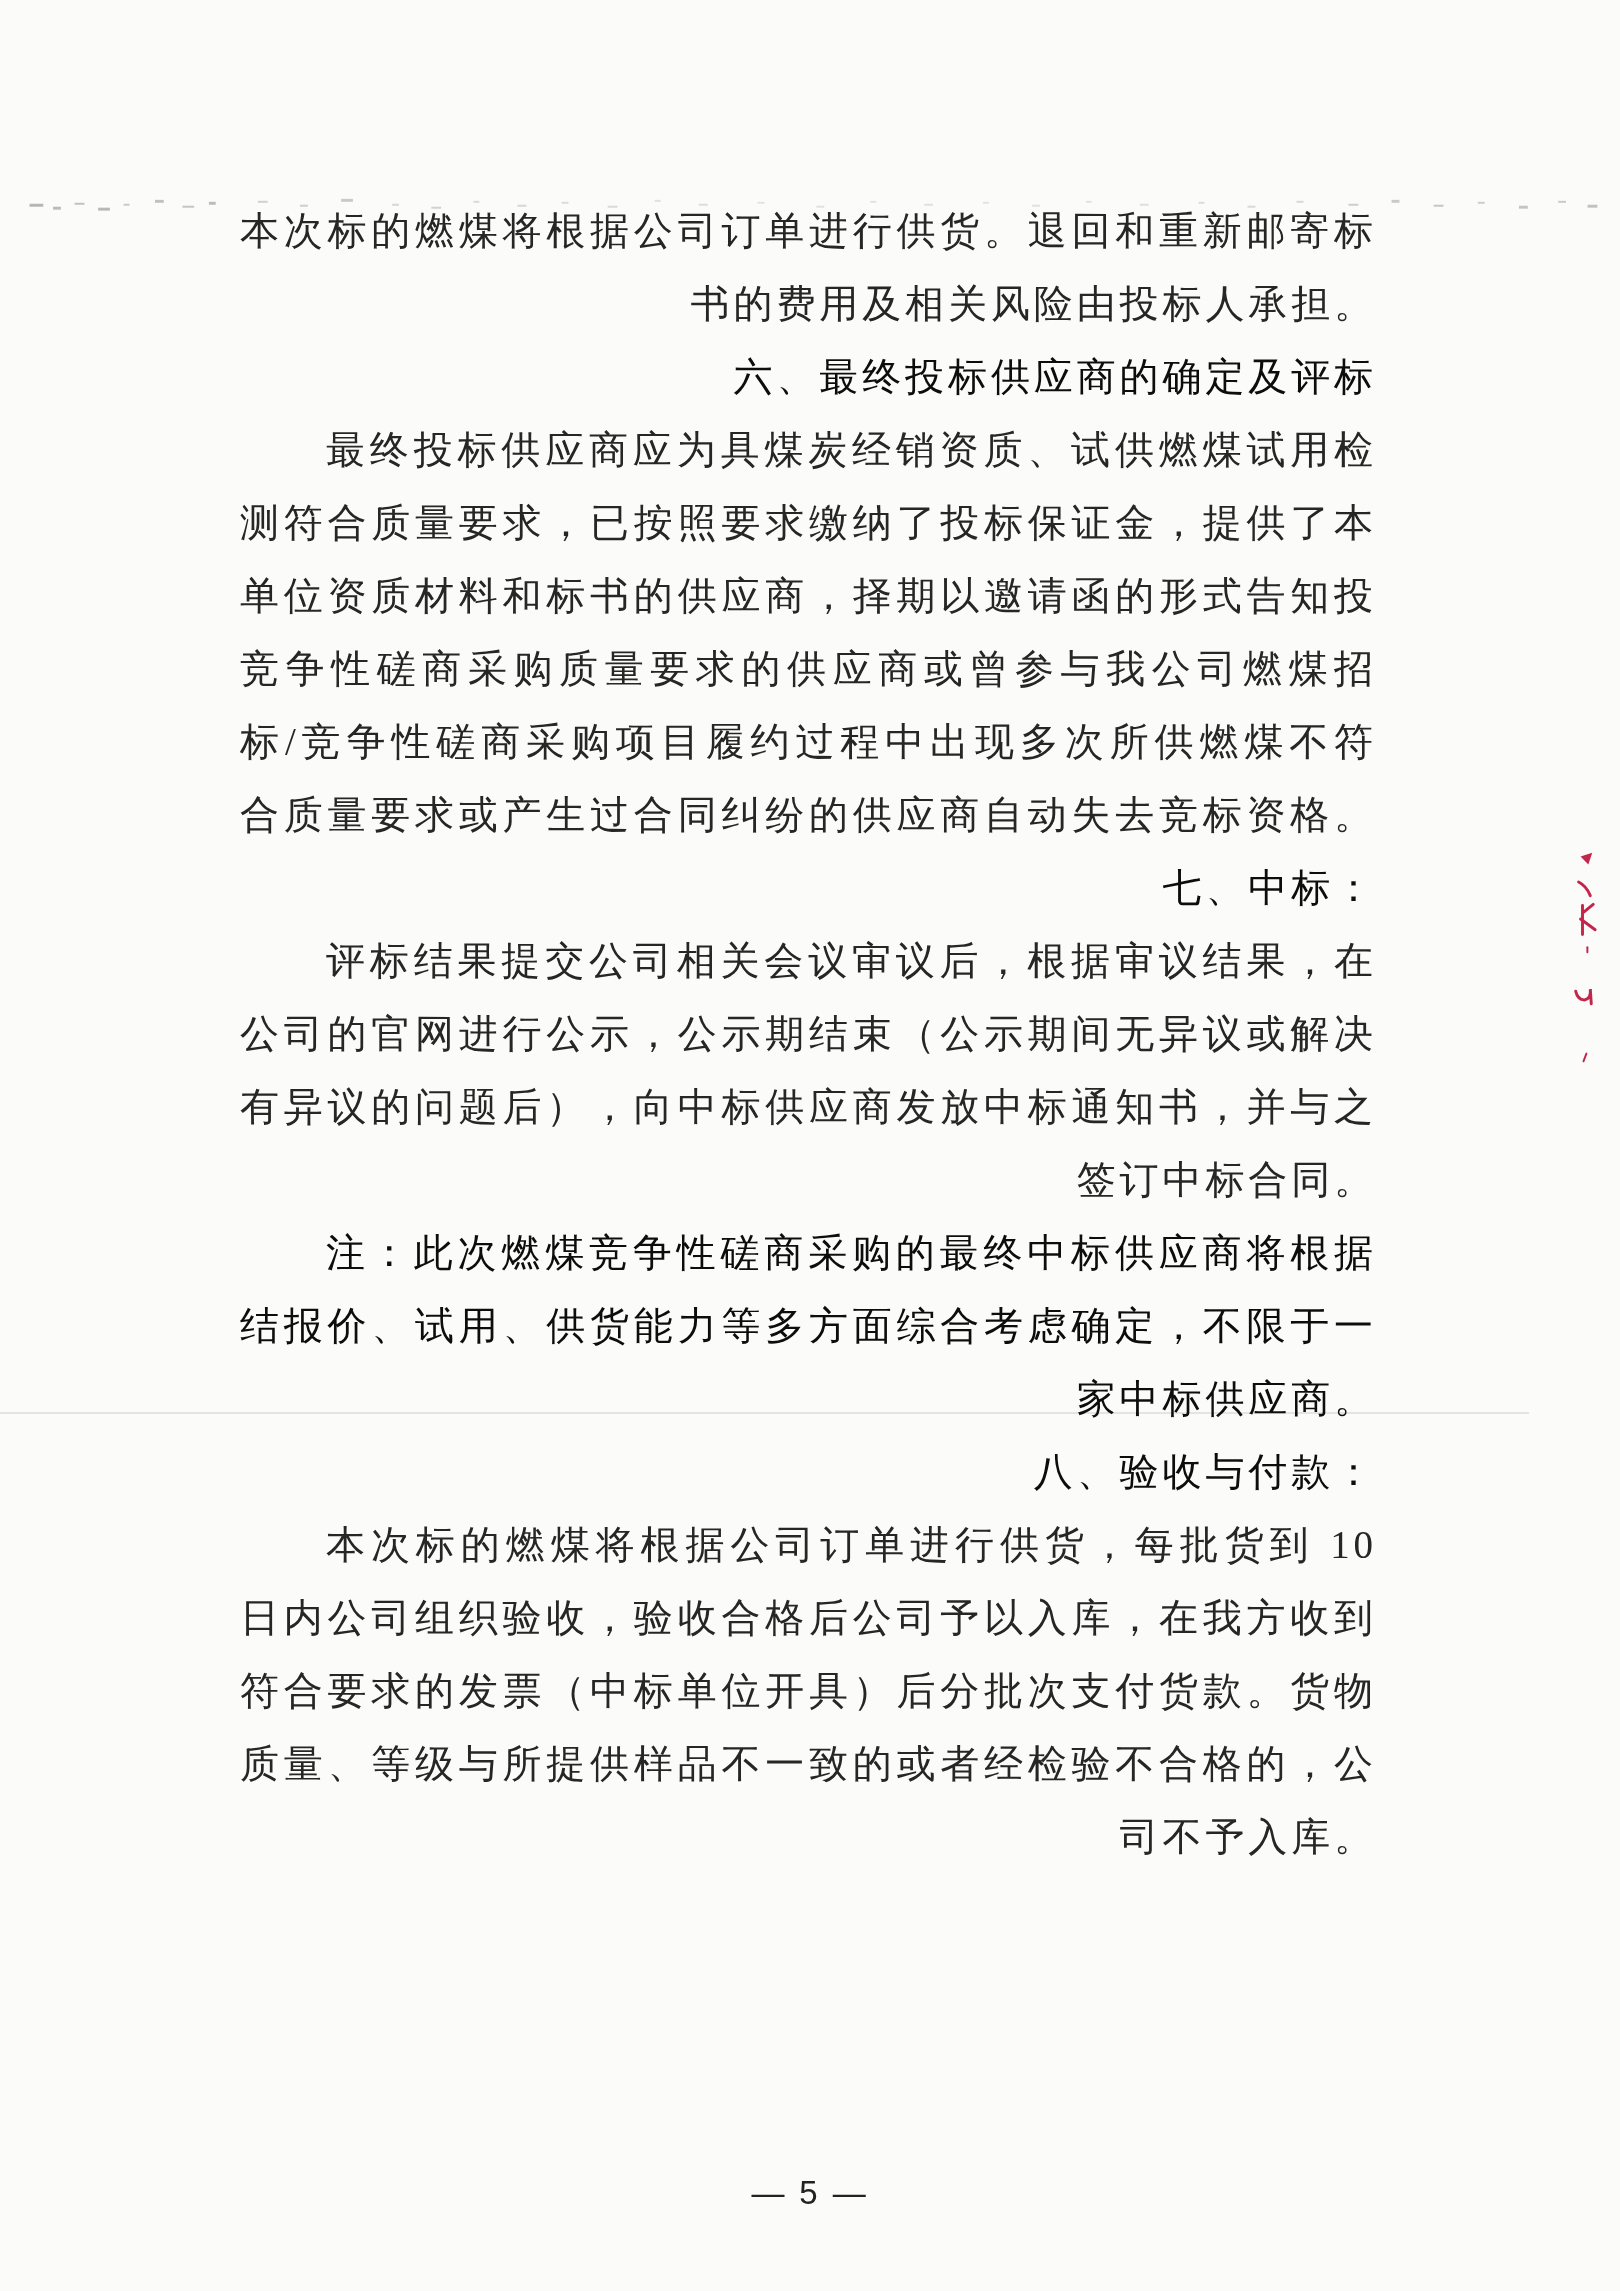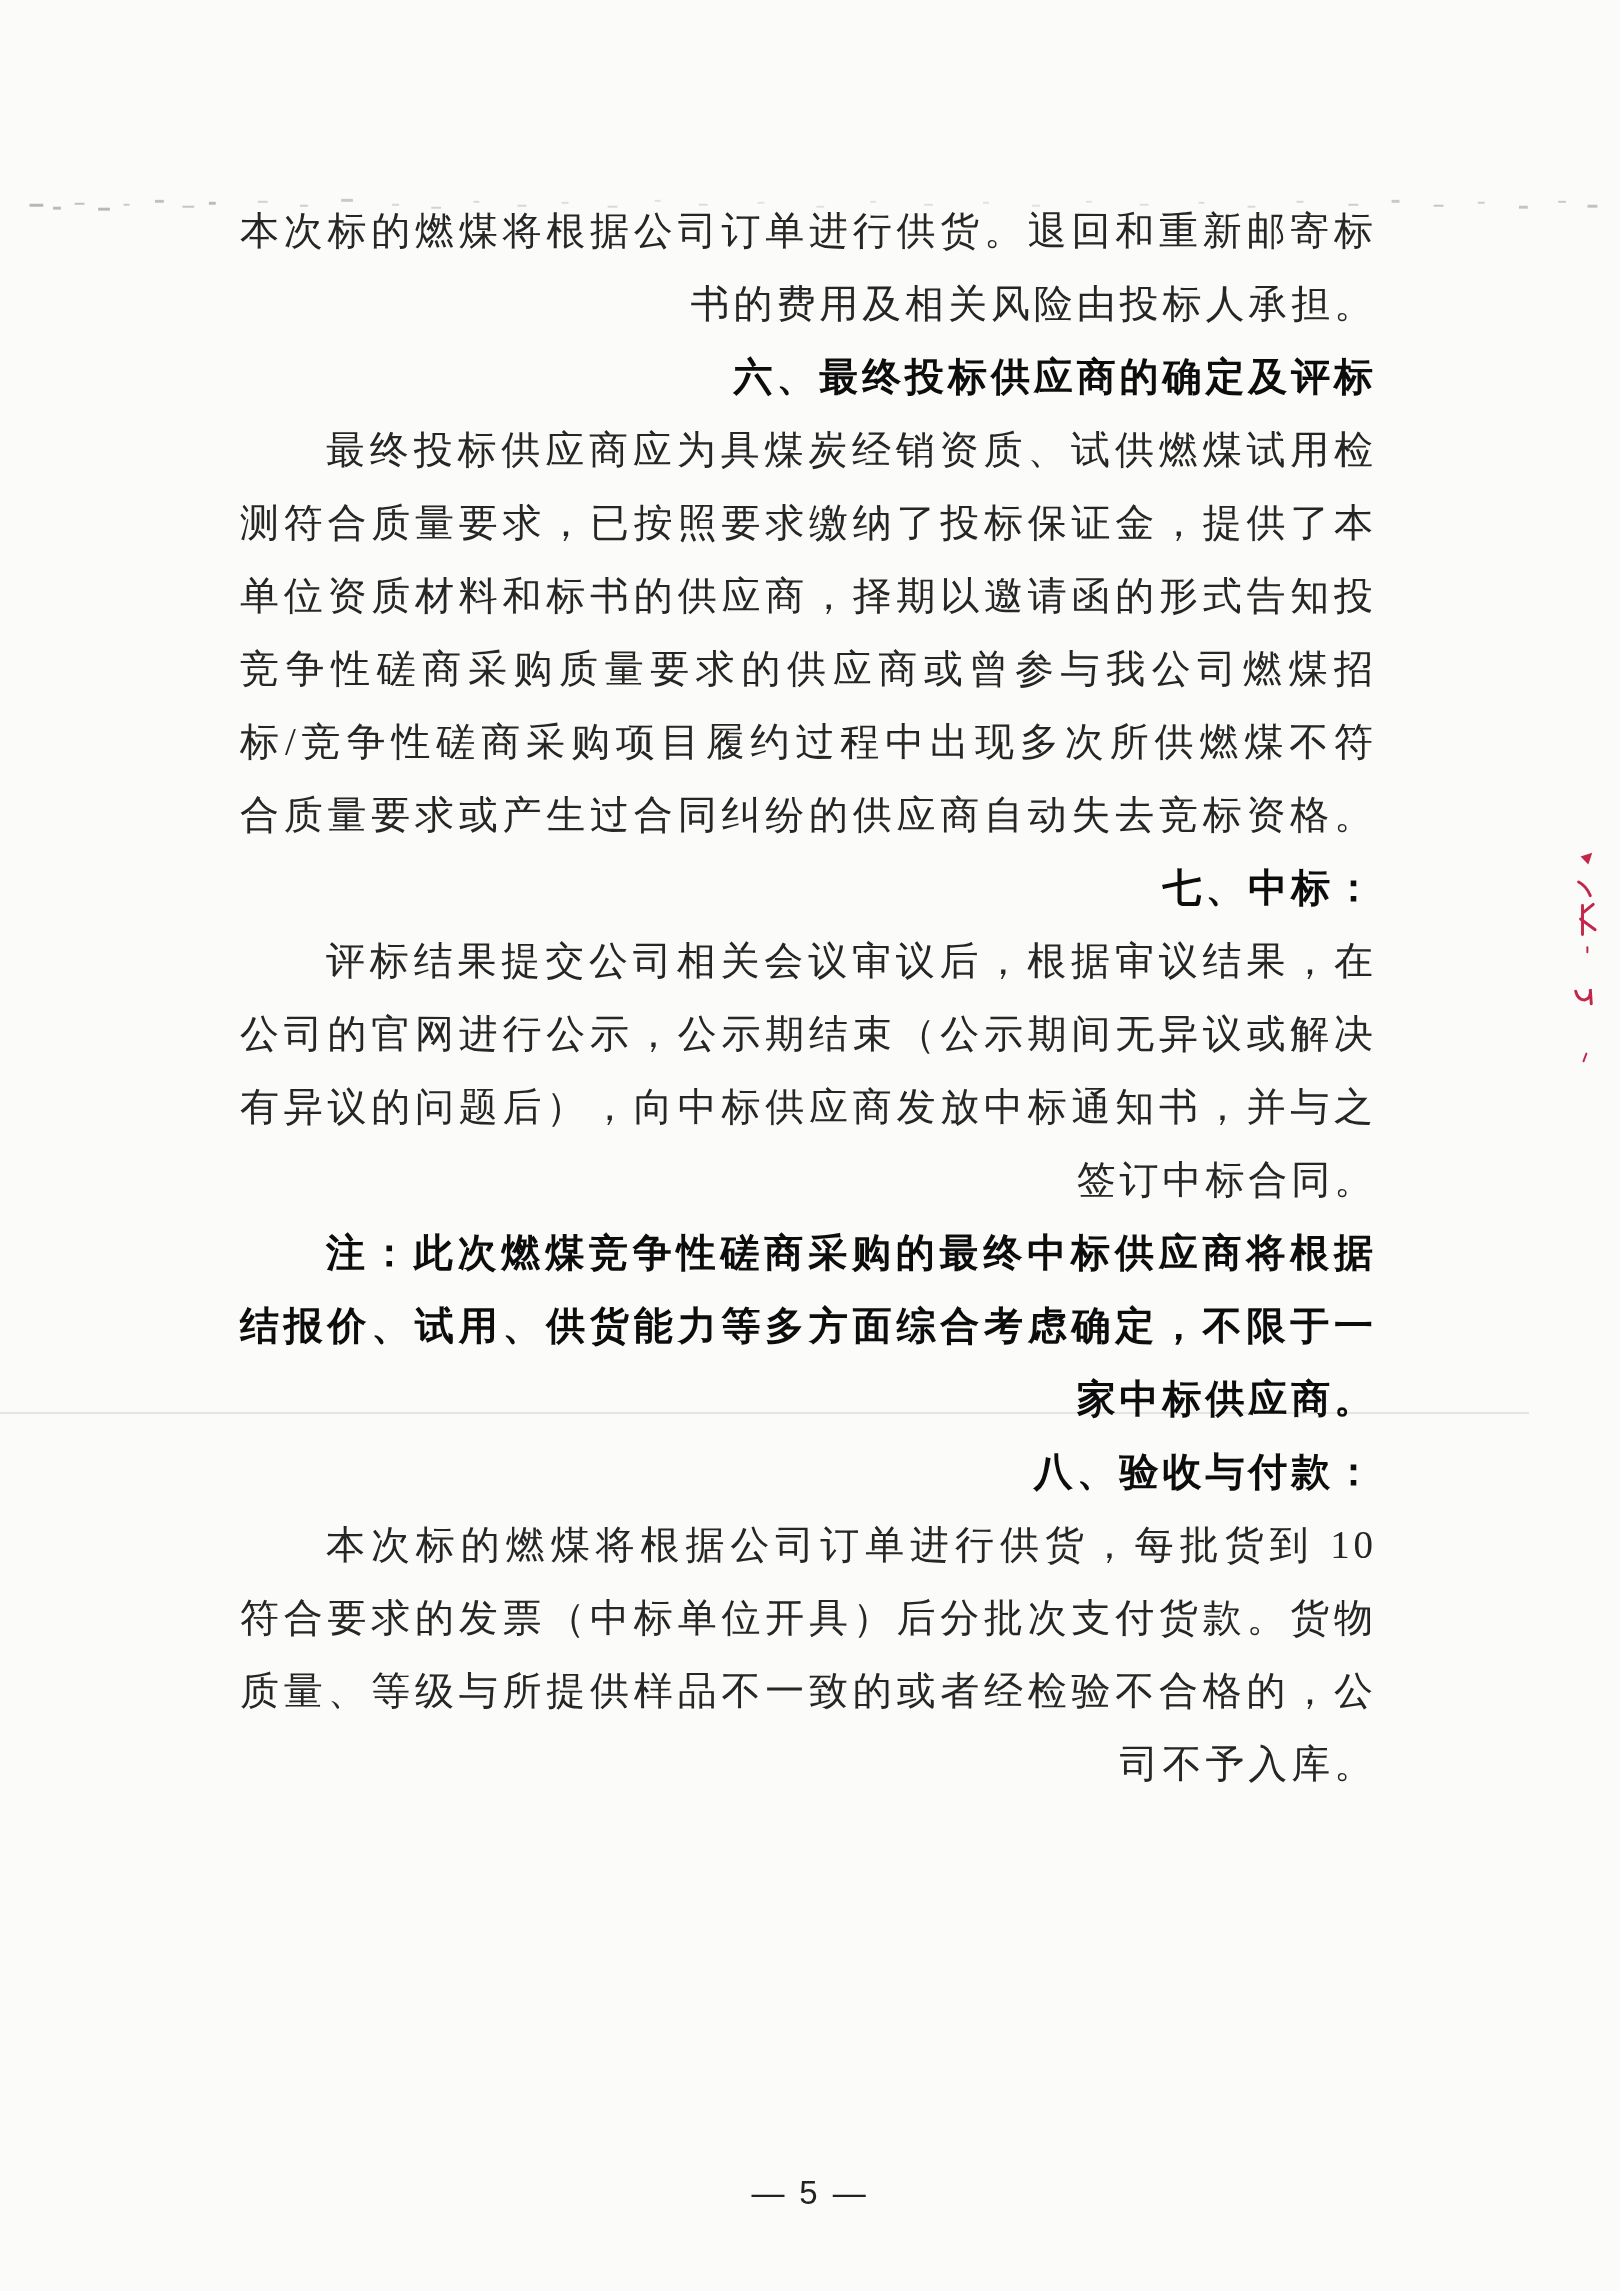--- a/index.html
+++ b/index.html
@@ -27,21 +27,21 @@
     height:73px;
     line-height:73px;
     font-size:39px;
     letter-spacing:3.9px;
     color:var(--ink);
     white-space:normal;
     text-align:right;
   }
   .j{ text-align:justify; text-align-last:justify; }
   .ind{ text-indent:86px; }
-  .b{ font-weight:bold; color:var(--heading-ink); }
+  .b{ font-weight:normal; color:var(--heading-ink); }
   
   .footer{
     position:absolute;
     left:0;top:2174px;width:1620px;
     text-align:center;
     font-family:"Liberation Sans","DejaVu Sans",sans-serif;
     font-size:33px;
     letter-spacing:2.9px;
     color:#222;
   }
@@ -132,20 +132,21 @@
     <div class="line b ind">七、中标：</div>
     <div class="line j ind">评标结果提交公司相关会议审议后，根据审议结果，在</div>
     <div class="line j">公司的官网进行公示，公示期结束（公示期间无异议或解决</div>
     <div class="line j">有异议的问题后），向中标供应商发放中标通知书，并与之</div>
     <div class="line">签订中标合同。</div>
     <div class="line b j ind">注：此次燃煤竞争性磋商采购的最终中标供应商将根据</div>
     <div class="line b j">结报价、试用、供货能力等多方面综合考虑确定，不限于一</div>
     <div class="line b">家中标供应商。</div>
     <div class="line b ind">八、验收与付款：</div>
     <div class="line j ind">本次标的燃煤将根据公司订单进行供货，每批货到 10</div>
+    <div class="line j">日内公司组织验收，验收合格后公司予以入库，在我方收到</div>
     <div class="line j">符合要求的发票（中标单位开具）后分批次支付货款。货物</div>
     <div class="line j">质量、等级与所提供样品不一致的或者经检验不合格的，公</div>
     <div class="line">司不予入库。</div>
   </div>
 
   <div class="footer">— 5 —</div>
 
 </div>
 
 

